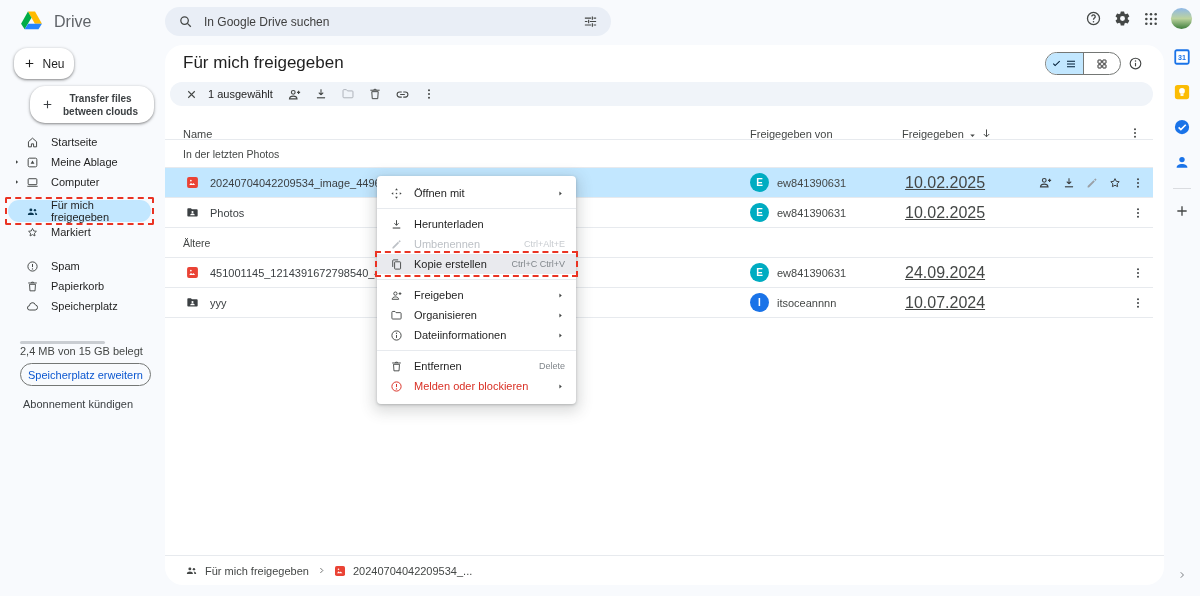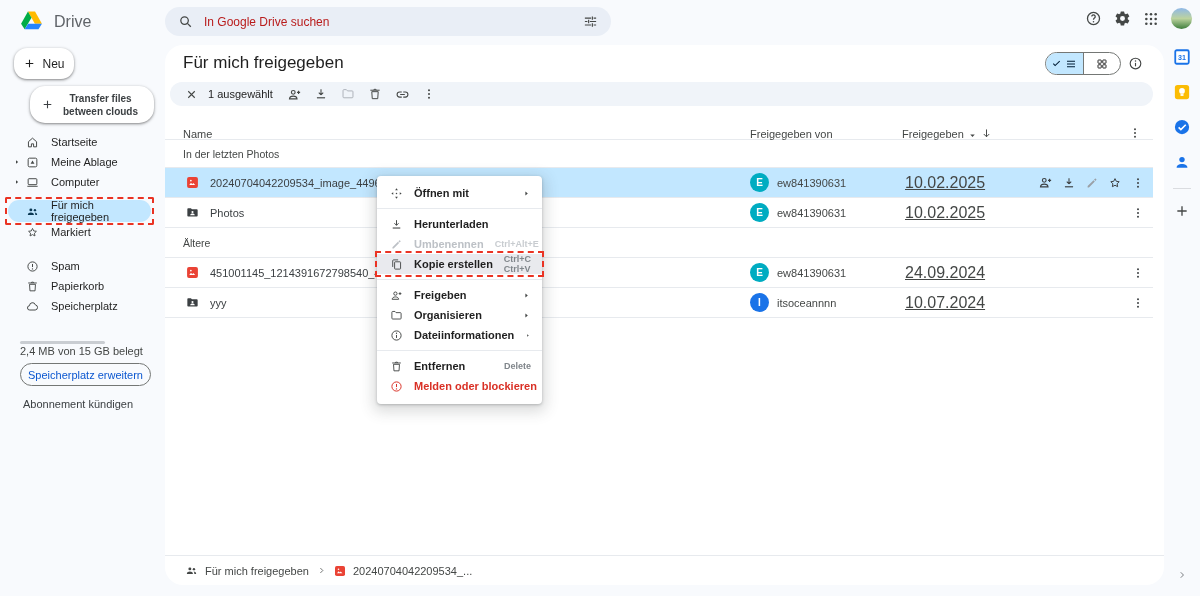--- a/index.html
+++ b/index.html
@@ -11,21 +11,21 @@
   }
   .ic { display:block; flex:none; }
 
   
   .header { position:absolute; top:0; left:0; width:1200px; height:45px;padding-left:30px; }
   .logo { position:absolute; left:19px; top:9px; display:flex; align-items:center; gap:10px; }
   .logo-text { font-size:16px; color:#5F6368; }
   .searchbar { position:absolute; left:165px; top:7px; width:446px; height:29px;
     background:#E9EEF6; border-radius:15px; display:flex; align-items:center;
     padding:0 13px; gap:11px; color:#444746; }
-  .search-ph { flex:1; font-size:12px; color:#b91c1c; overflow:hidden; white-space:nowrap; }
+  .search-ph { flex:1; font-size:12px; color:#404040; overflow:hidden; white-space:nowrap; }
   .header-right { position:absolute; left:1083px; top:7px; display:flex; align-items:center; gap:9px; }
   .hbtn { width:20px; height:20px; display:flex; align-items:center; justify-content:center; color:#444746; }
 
   
   .sidebar { position:absolute; top:45px; left:0; width:165px; bottom:0; }
   .btn-new { position:absolute; left:14px; top:3px; width:60px; height:31px; background:#fff;
     border-radius:13px; box-shadow:0 1px 2px rgba(0,0,0,.3),0 1px 3px 1px rgba(0,0,0,.15);
     display:flex; align-items:center; justify-content:center; gap:6px;
     font-size:12px; font-weight:500; color:#1F1F1F; }
   .btn-transfer { position:absolute; left:30px; top:41px; width:124px; height:37px; background:#fff;
@@ -97,23 +97,23 @@
   .cell-actions .disabled { color:#9AA0A6; }
   .folder-ic { color:#3C4043; }
 
   .crumbbar { position:absolute; left:0; bottom:0; width:999px; height:30px;
     border-top:1px solid #E7EAEE; border-radius:0 0 18px 18px;
     display:flex; align-items:center; padding-left:20px; gap:8px; }
   .crumb { font-size:11px; color:#444746; display:flex; align-items:center; gap:7px; }
   .crumb-sep { color:#444746; }
 
   
-  .ctx { position:absolute; left:377px; top:176px; width:165px; background:#fff;
+  .ctx { position:absolute; left:377px; top:176px; width:199px; background:#fff;
     border-radius:4px; padding:7px 0 8px;
-    box-shadow:0 1px 3px rgba(60,64,67,.3),0 4px 14px 4px rgba(60,64,67,.18); z-index:40;font-weight:bold; }
+    box-shadow:0 1px 3px rgba(60,64,67,.3),0 4px 14px 4px rgba(60,64,67,.18); z-index:40; }
   .ctx-item { height:20px; display:flex; align-items:center; padding:0 11px 0 13px; gap:11px;
     font-size:11px; color:#1F1F1F; position:relative; }
   .ctx-item .ic { color:#444746; }
   .ctx-label { flex:1; white-space:nowrap; }
   .ctx-shortcut { font-size:9px; color:#80868B; }
   .ctx-sub { width:9px; height:9px; color:#444746; }
   .ctx-item.disabled, .ctx-item.disabled .ic { color:#BDC1C6; }
   .ctx-item.disabled .ctx-shortcut { color:#C8CCD0; }
   .ctx-item.danger, .ctx-item.danger .ic { color:#D93025; }
   .ctx-item.highlighted { background:#E9EAEE; }

